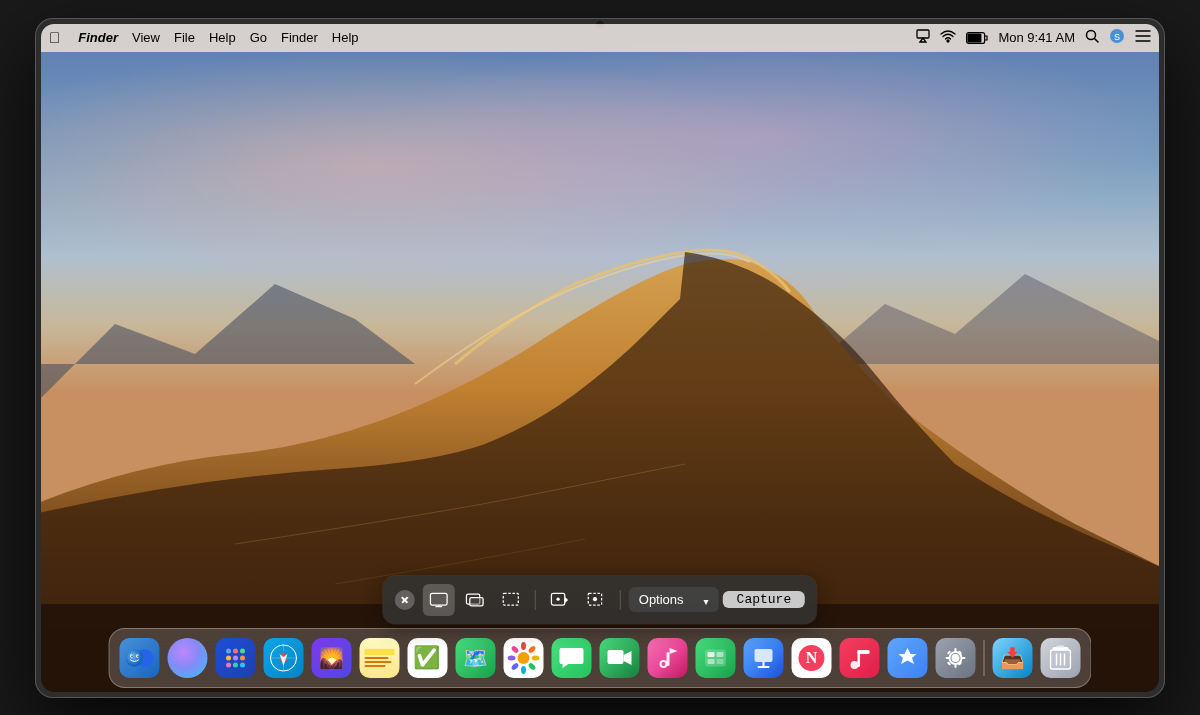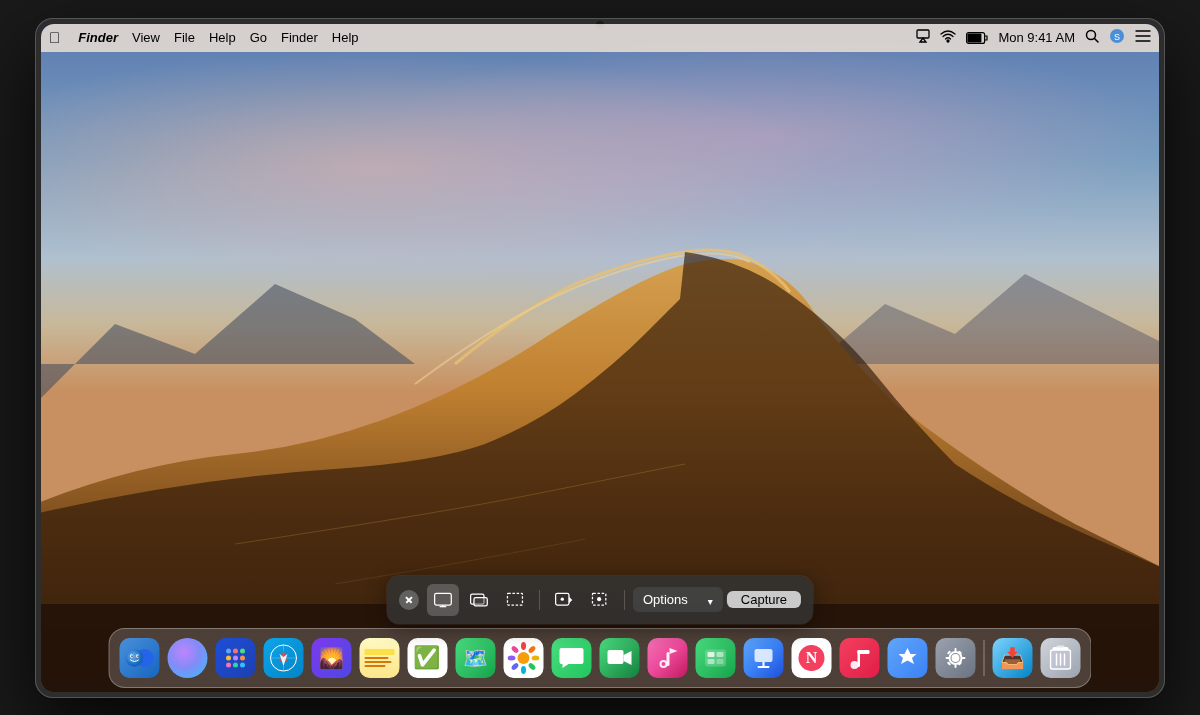--- a/index.html
+++ b/index.html
@@ -195,20 +195,21 @@
 
     .capture-btn {
       background: rgba(220,220,220,0.9);
       border: none;
       color: #000;
       font-size: 13px;
       font-weight: 500;
       padding: 1px 14px;
       border-radius: 6px;
       cursor: pointer;
+      font-family: Liberation Mono, monospace;
     }
 
     
     .dock {
       position: absolute;
       bottom: 4px;
       left: 50%;
       transform: translateX(-50%);
       height: 60px;
       background: rgba(200, 200, 200, 0.25);

